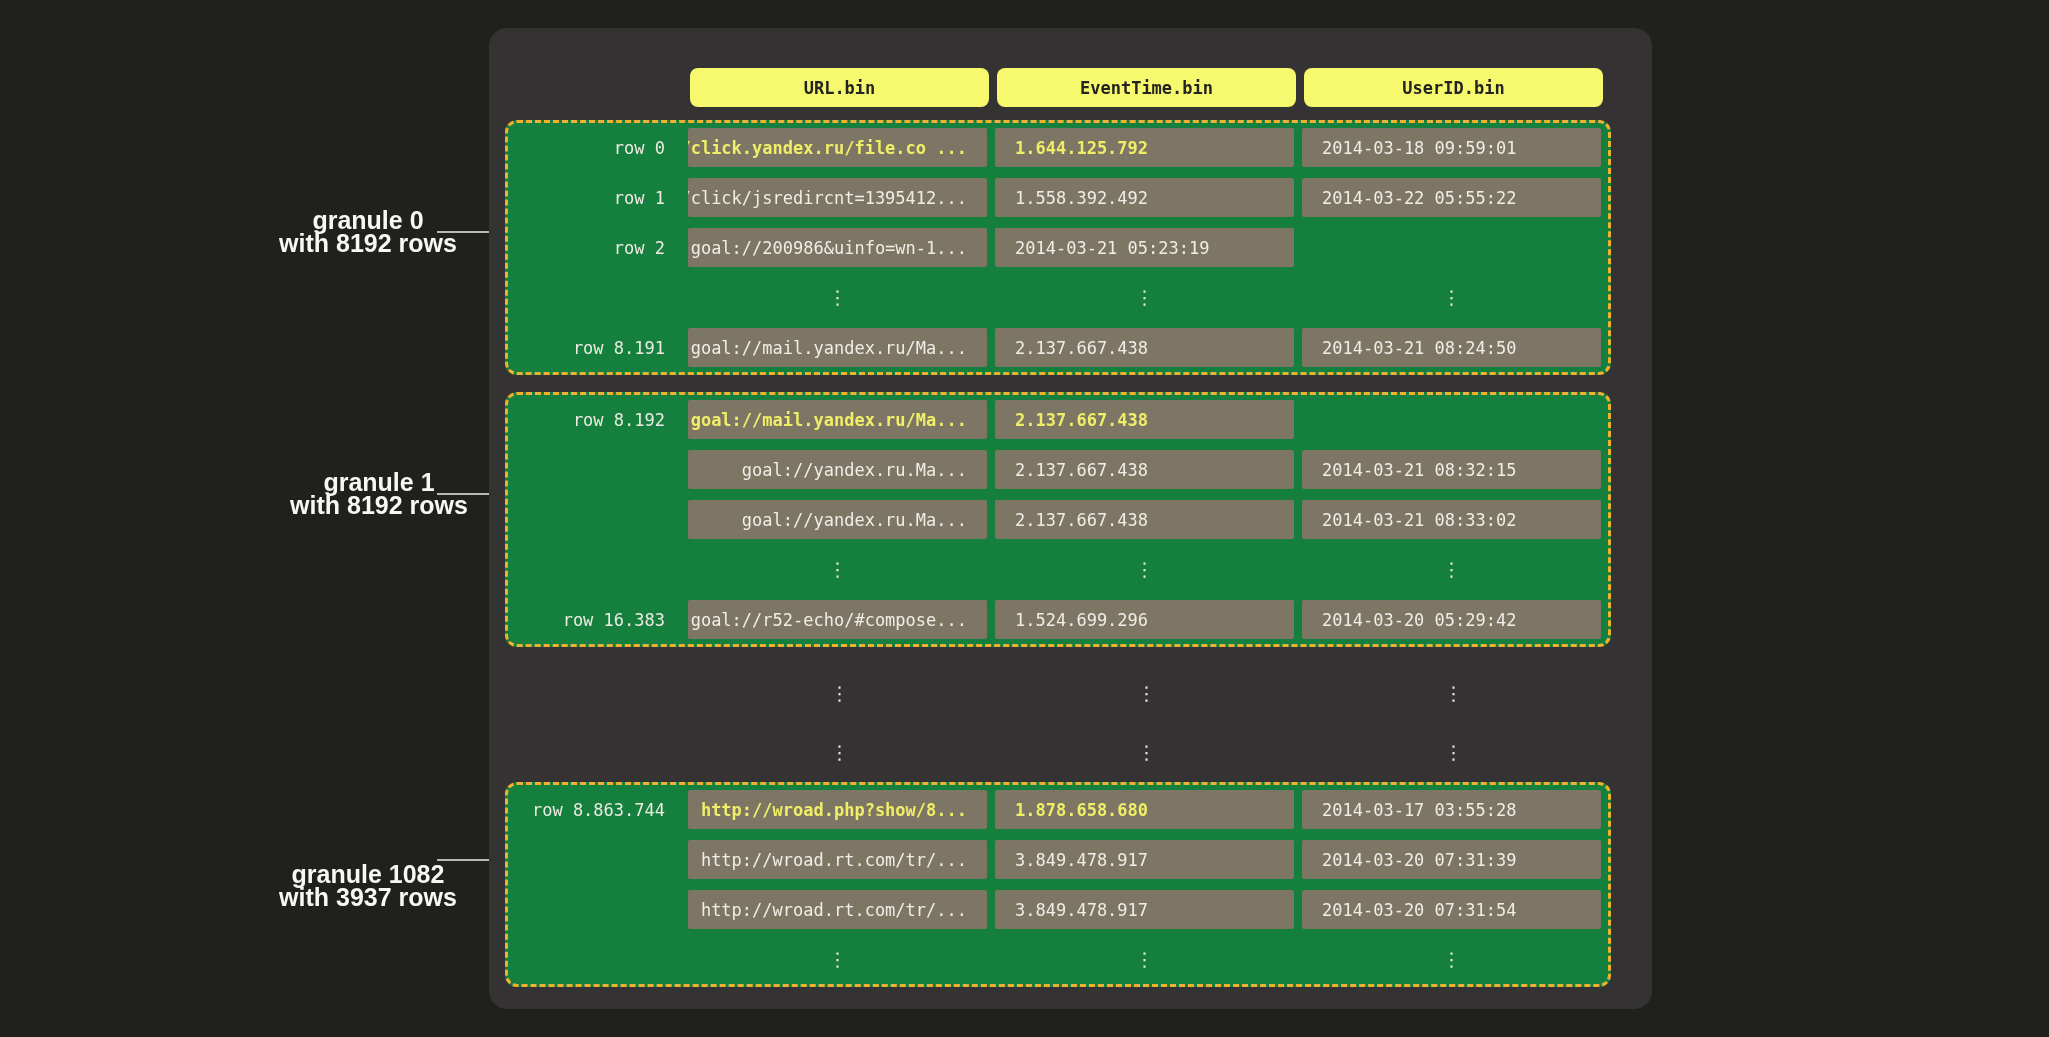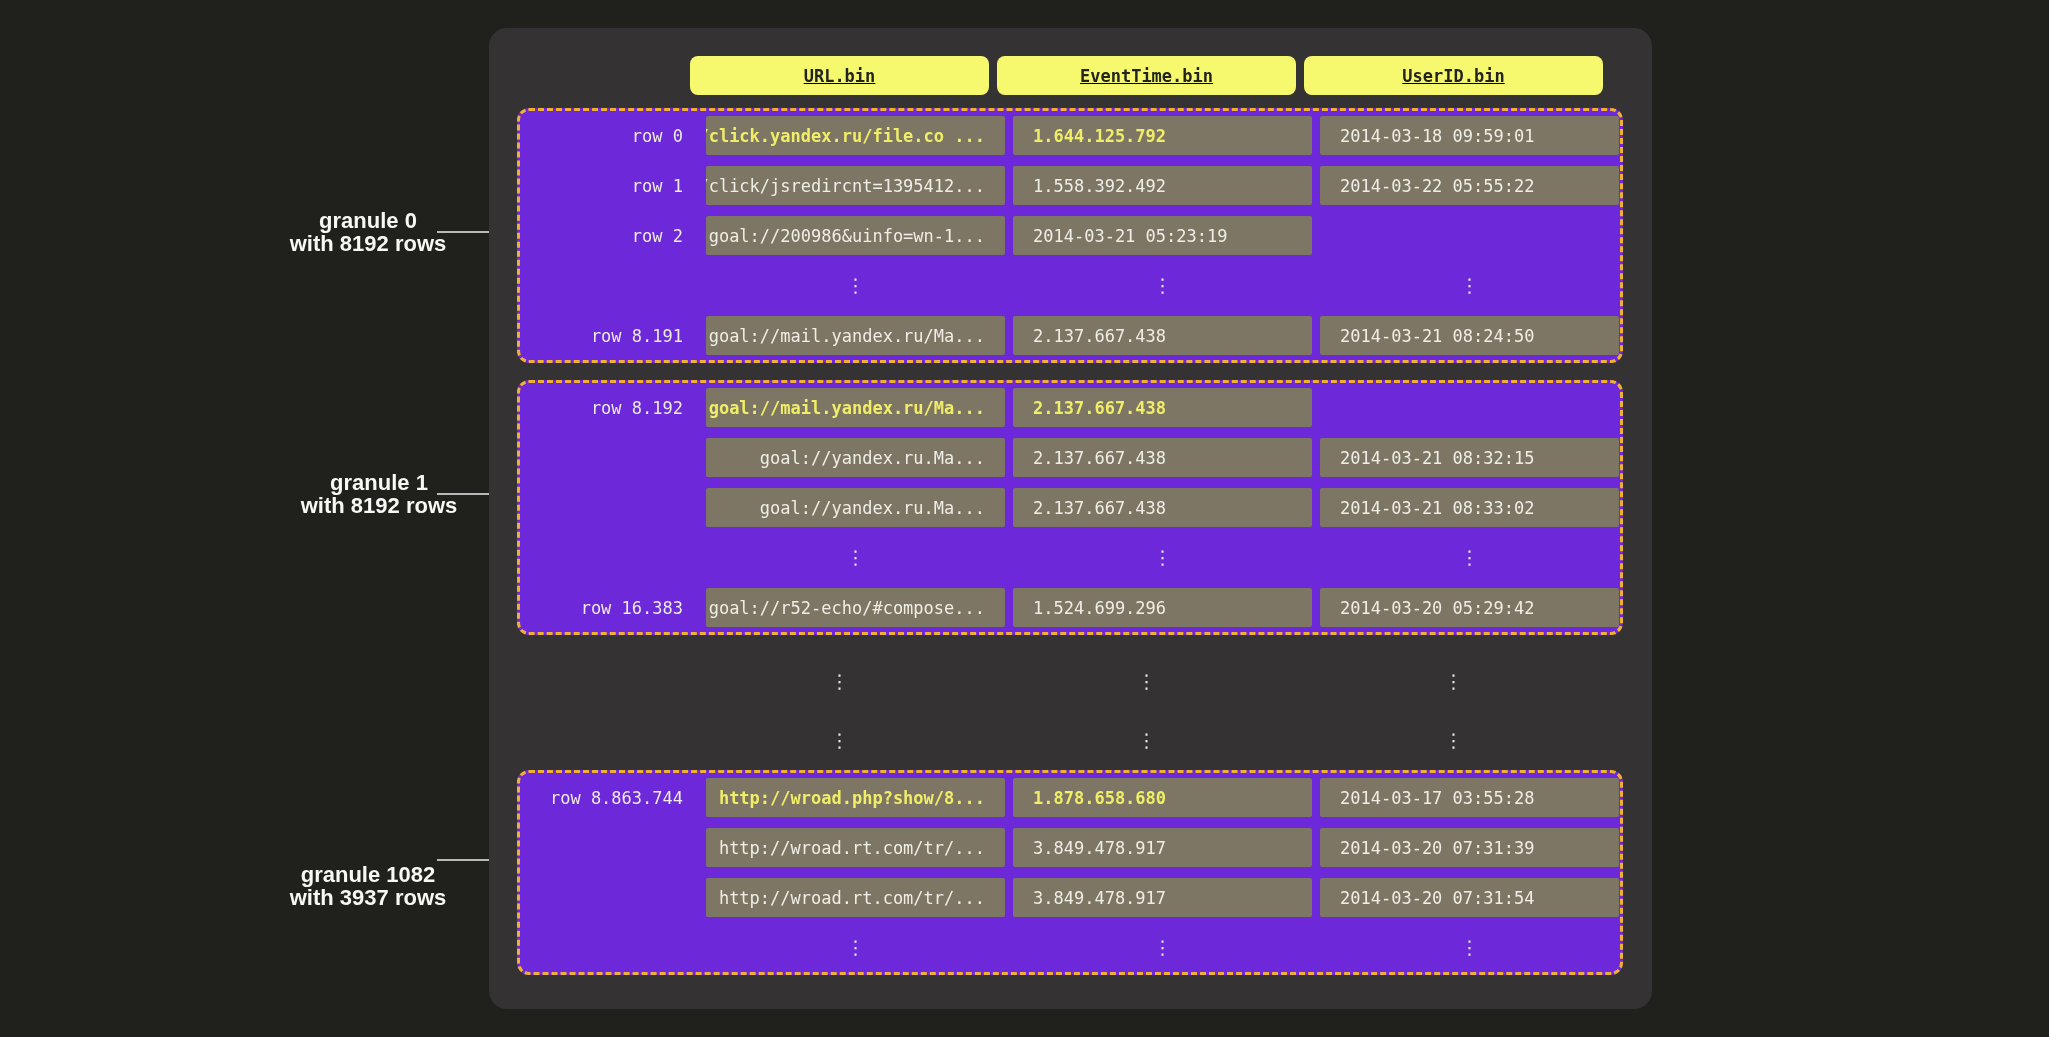--- a/index.html
+++ b/index.html
@@ -17,31 +17,31 @@
   }
   
   .grow {
     display:grid;
     grid-template-columns:162px 299px 299px 299px;
     column-gap:8px;
     align-items:center;
     height:39px;
   }
   
-  .header-row { margin:28px 0 13px 31px;text-decoration:underline; }
+  .header-row { margin:40px 0 13px 31px; }
   .pill {
     height:39px; background:#f6f96d; border-radius:8px;
     display:flex; align-items:center; justify-content:center;
     font-size:17px; font-weight:bold; color:#23231f;
   }
   
   .granule {
-    box-sizing:border-box; width:1106px; margin-left:28px;
+    box-sizing:border-box; width:1106px; margin-left:16px;
     border:3px dashed #f0b032; border-radius:12px;
-    background:#6d28d9; padding:5px 16px; margin-bottom:17px;
+    background:#15803d; padding:5px 10px; margin-bottom:17px;
   }
   .granule .grow { margin-bottom:11px; }
   .granule .grow:last-child { margin-bottom:0; }
   .rowlabel {
     text-align:right; padding-right:15px;
     font-size:17px; color:#eceae2; white-space:nowrap;
   }
   .cell {
     height:39px; background:#7d7664; border-radius:2px;
     display:flex; align-items:center; padding:0 20px;
@@ -58,21 +58,21 @@
   .between {
     margin-left:31px; height:118px;
     display:flex; flex-direction:column; justify-content:space-around;
   }
   .between .grow { height:auto; }
   
   .annotation { position:absolute; }
   .gran-label {
     position:absolute; width:210px; text-align:center;
     font-family:"Liberation Sans", sans-serif;
-    font-weight:bold; font-size:22px; line-height:23px; color:#f7f7f5;
+    font-weight:bold; font-size:25px; line-height:23px; color:#f7f7f5;
   }
   .arrow {
     position:absolute; width:70px; height:2px; background:#b9b9b9;
   }
   .arrow::after {
     content:''; position:absolute; right:-8px; top:-4px;
     border-left:9px solid #b9b9b9;
     border-top:5px solid transparent; border-bottom:5px solid transparent;
   }
 </style>

